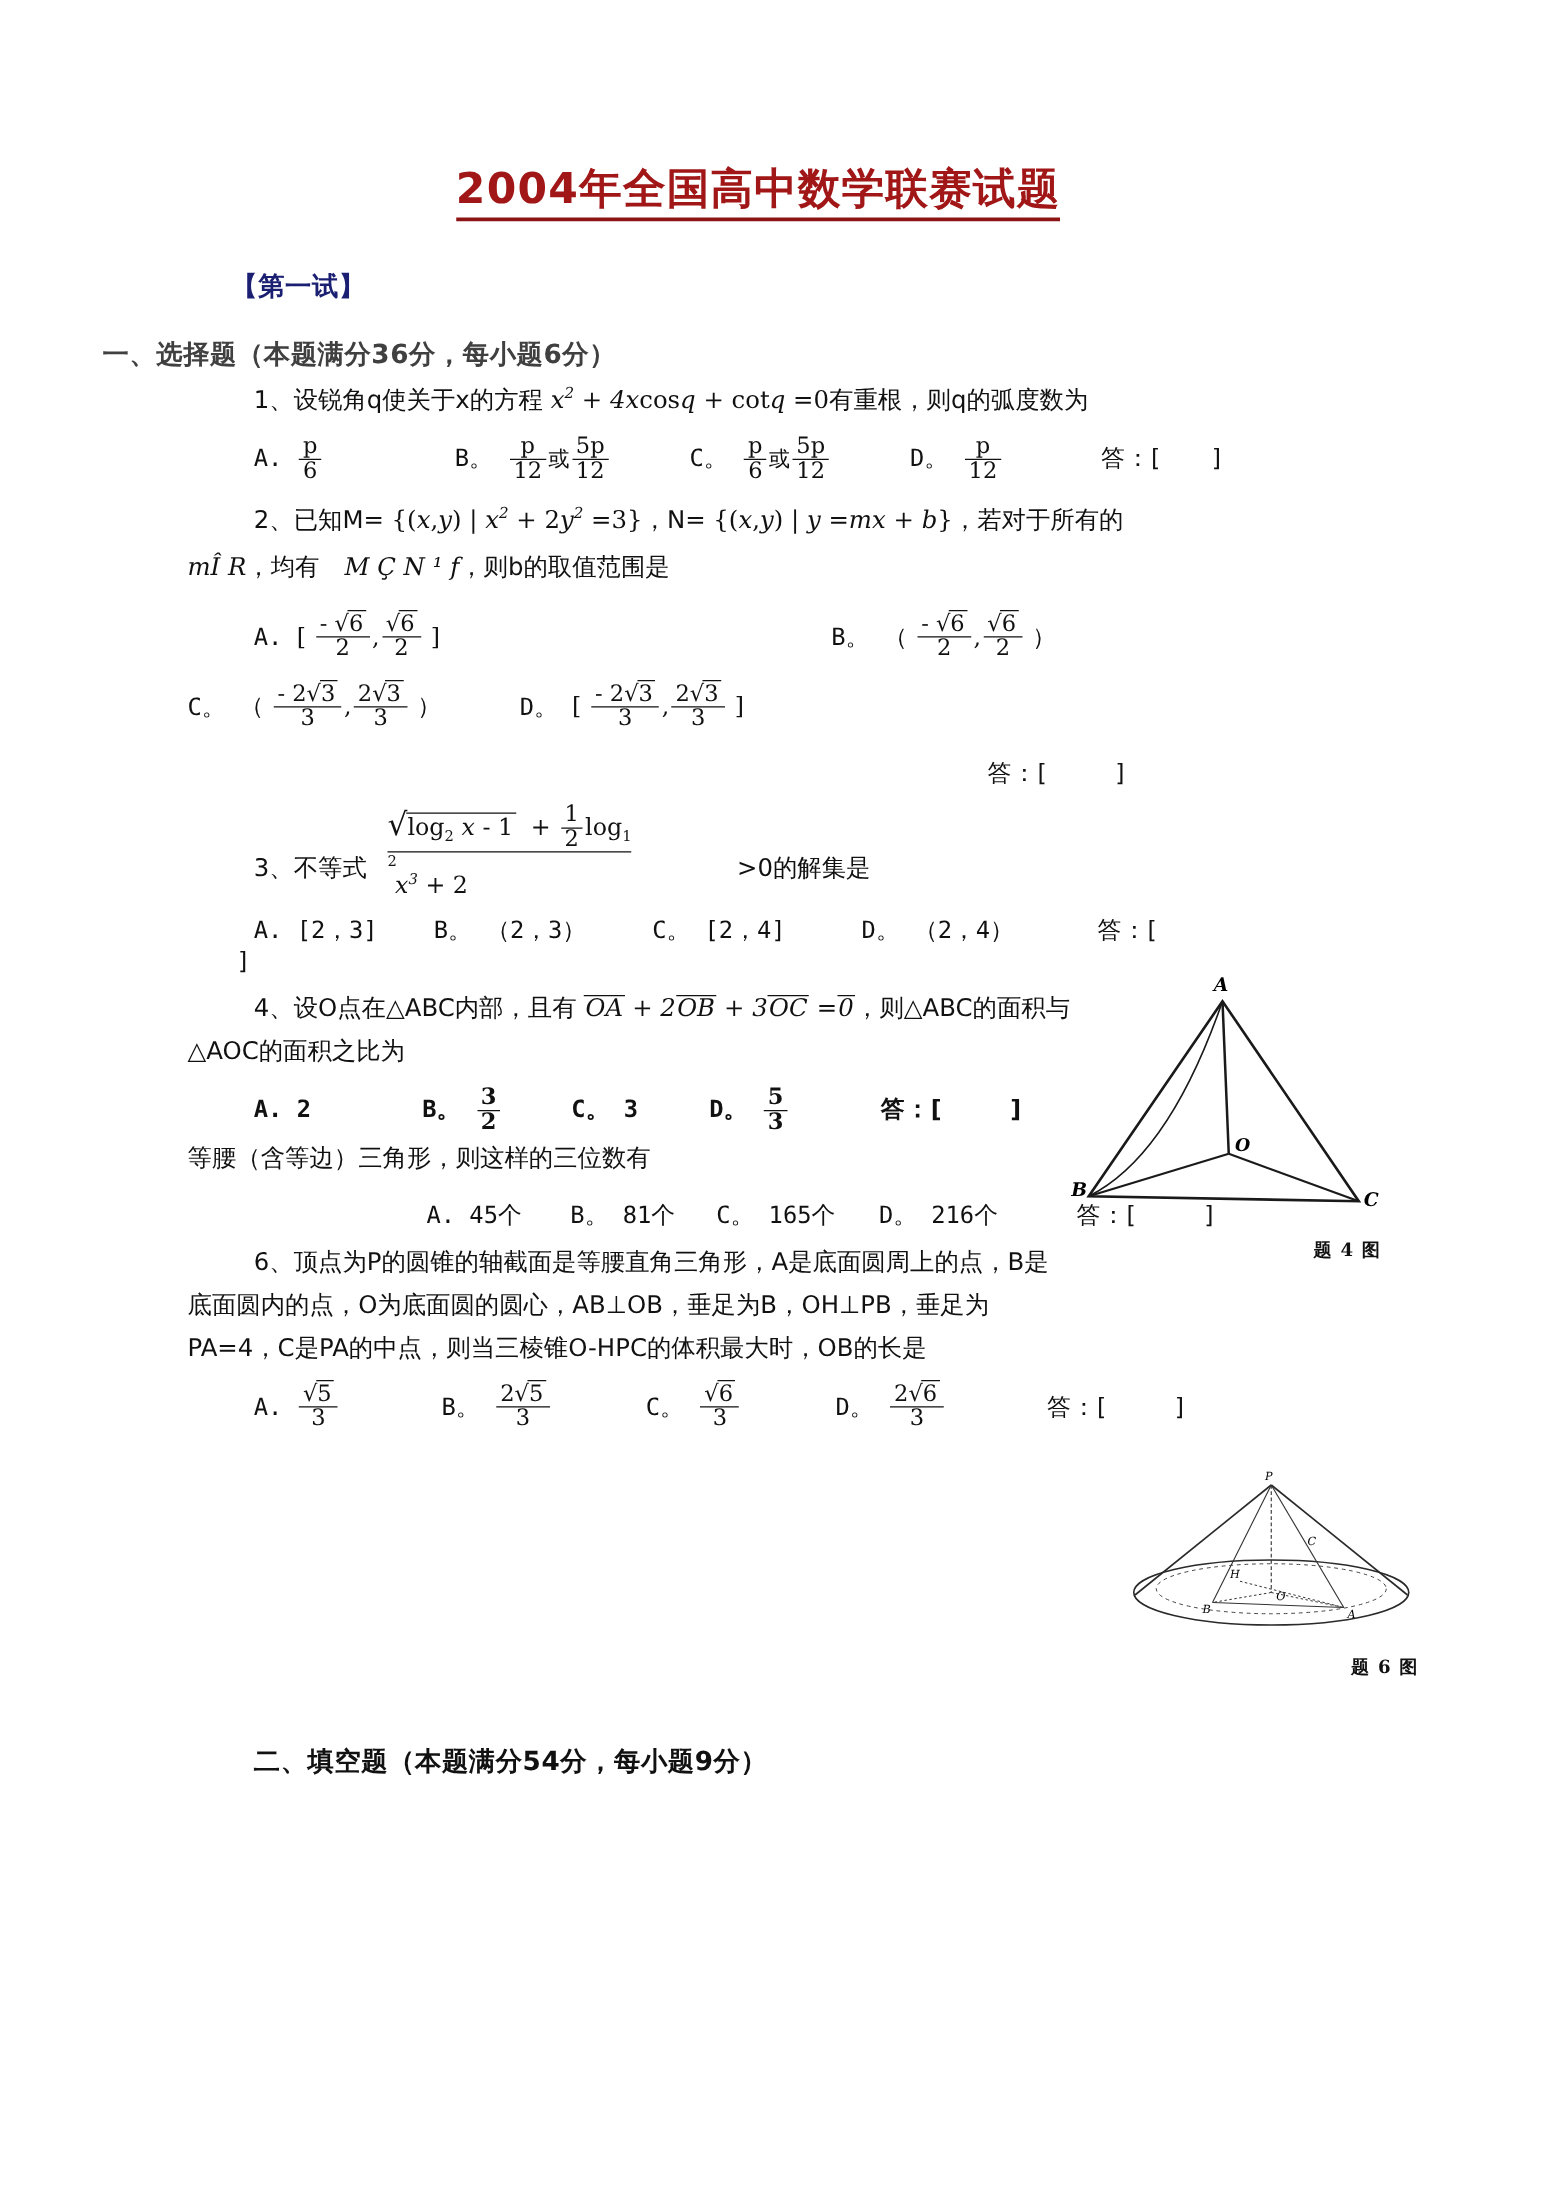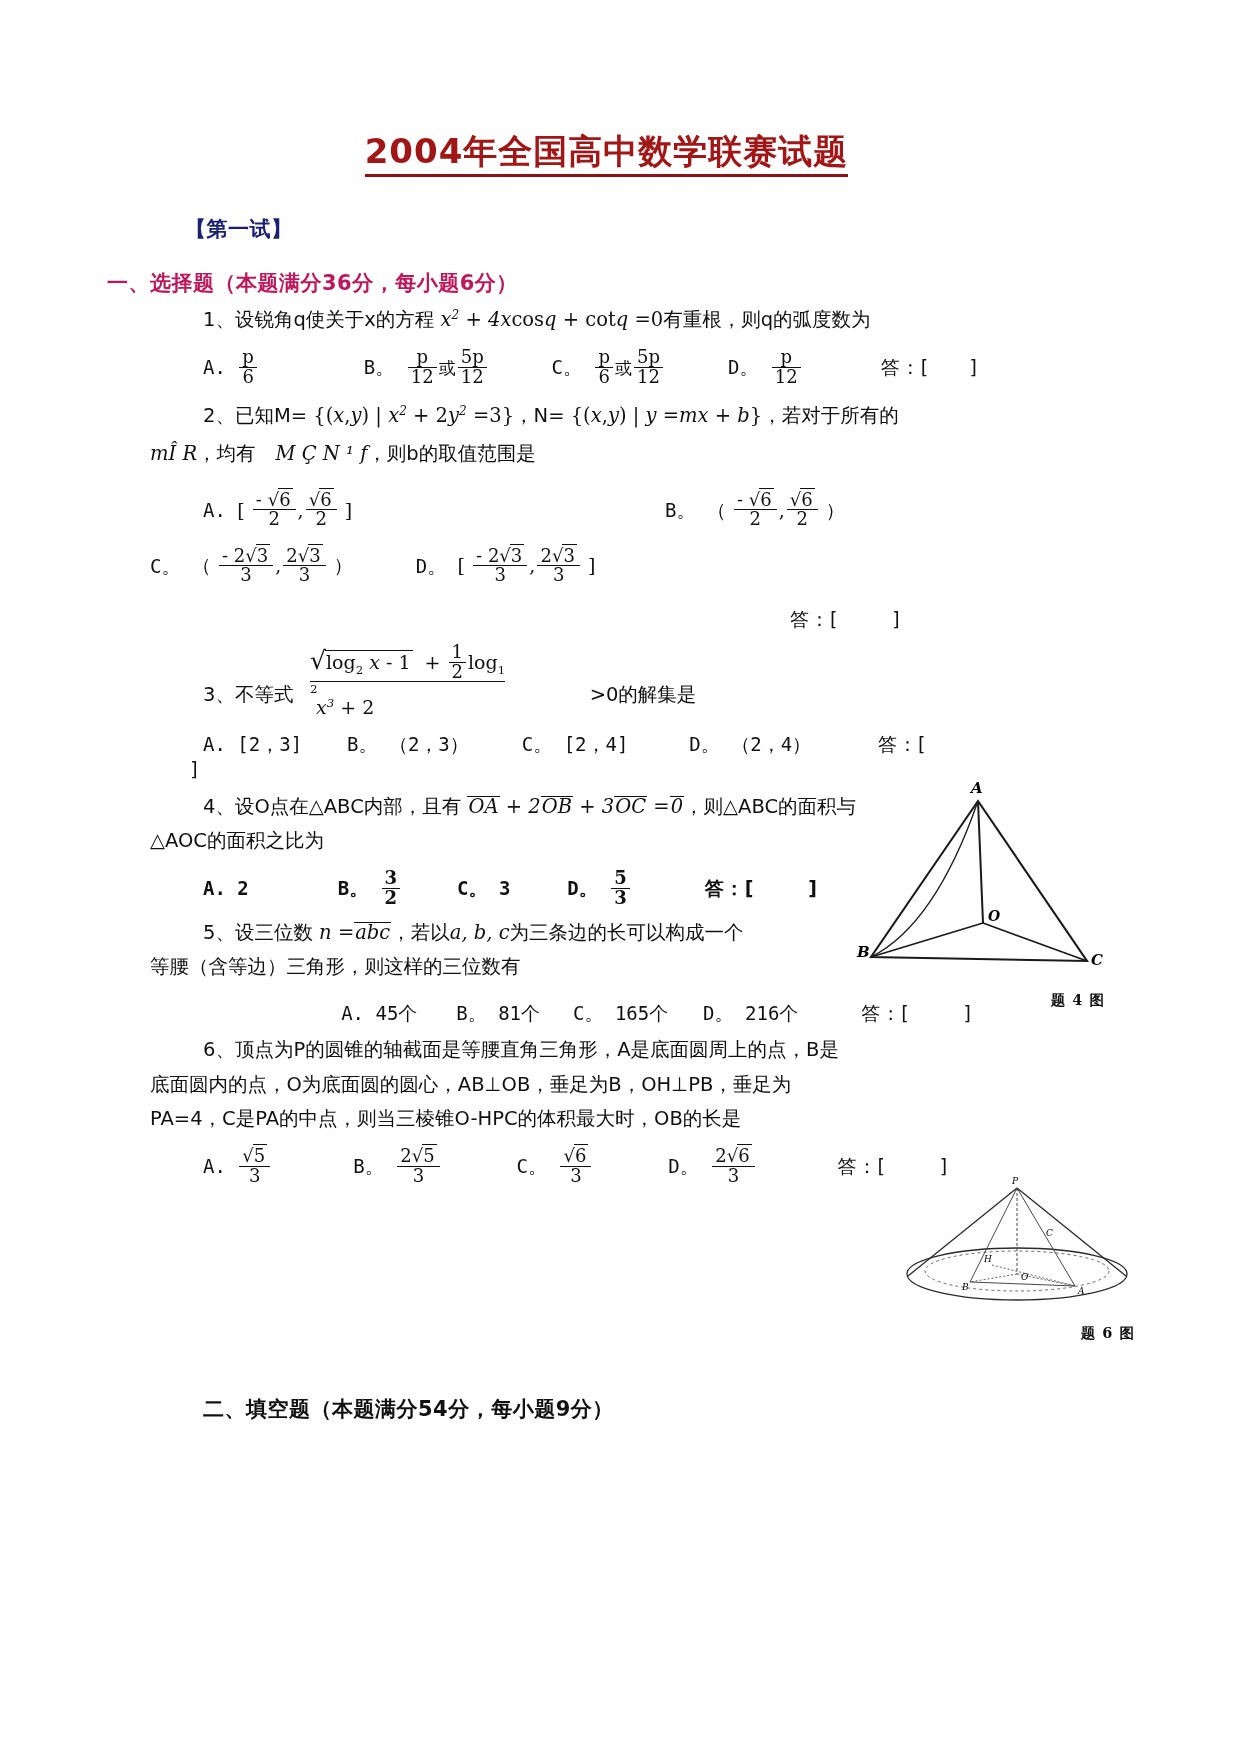--- a/index.html
+++ b/index.html
@@ -30,25 +30,25 @@
   .paper-sec {
     margin-left:185px;
     margin-top:38px;
     font-size:21px;
     font-weight:bold;
     color:#1a1f72;
     letter-spacing:0.5px;
   }
 
   .sec-head {
-    margin-left:107px;
+    margin-left:82px;
     margin-top:26px;
     font-size:21px;
     font-weight:bold;
-    color:#be185d;
+    color:#404040;
     letter-spacing:0.5px;
   }
 
   .content { position:relative; margin-left:150px; width:960px; }
 
   .qline {
     font-size:19.5px;
     line-height:1.45;
     color:#111;
     margin-top:9px;
@@ -236,23 +236,20 @@
       <span style="display:inline-block;width:32px;"></span>
       <span class="olabel">C。</span>
       <span>3</span>
       <span style="display:inline-block;width:34px;"></span>
       <span class="olabel">D。</span>
       <span class="frac"><span class="num">5</span><span class="den">3</span></span>
       <span style="display:inline-block;width:50px;"></span>
       <span class="ans">答：[</span><span class="ansbox">&nbsp;&nbsp;&nbsp;&nbsp;</span><span class="ans">]</span>
     </div>
 
-    <div class="qline indent" style="margin-top:12px;">
-      <span>5、</span><span>设三位数</span><span class="m">&nbsp;n&nbsp;<span class="mu">=</span><span class="overline">abc</span></span><span>，若以</span><span class="m">a, b, c</span><span>为三条边的长可以构成一个</span>
-    </div>
     <div class="qline hang" style="margin-top:6px;">等腰（含等边）三角形，则这样的三位数有</div>
 
     <div class="opts indent" style="margin-top:20px;text-align:center;">
       <span class="olabel">A.</span>
       <span>45个</span>
       <span style="display:inline-block;width:16px;"></span>
       <span class="olabel">B。</span>
       <span>81个</span>
       <span style="display:inline-block;width:10px;"></span>
       <span class="olabel">C。</span>

